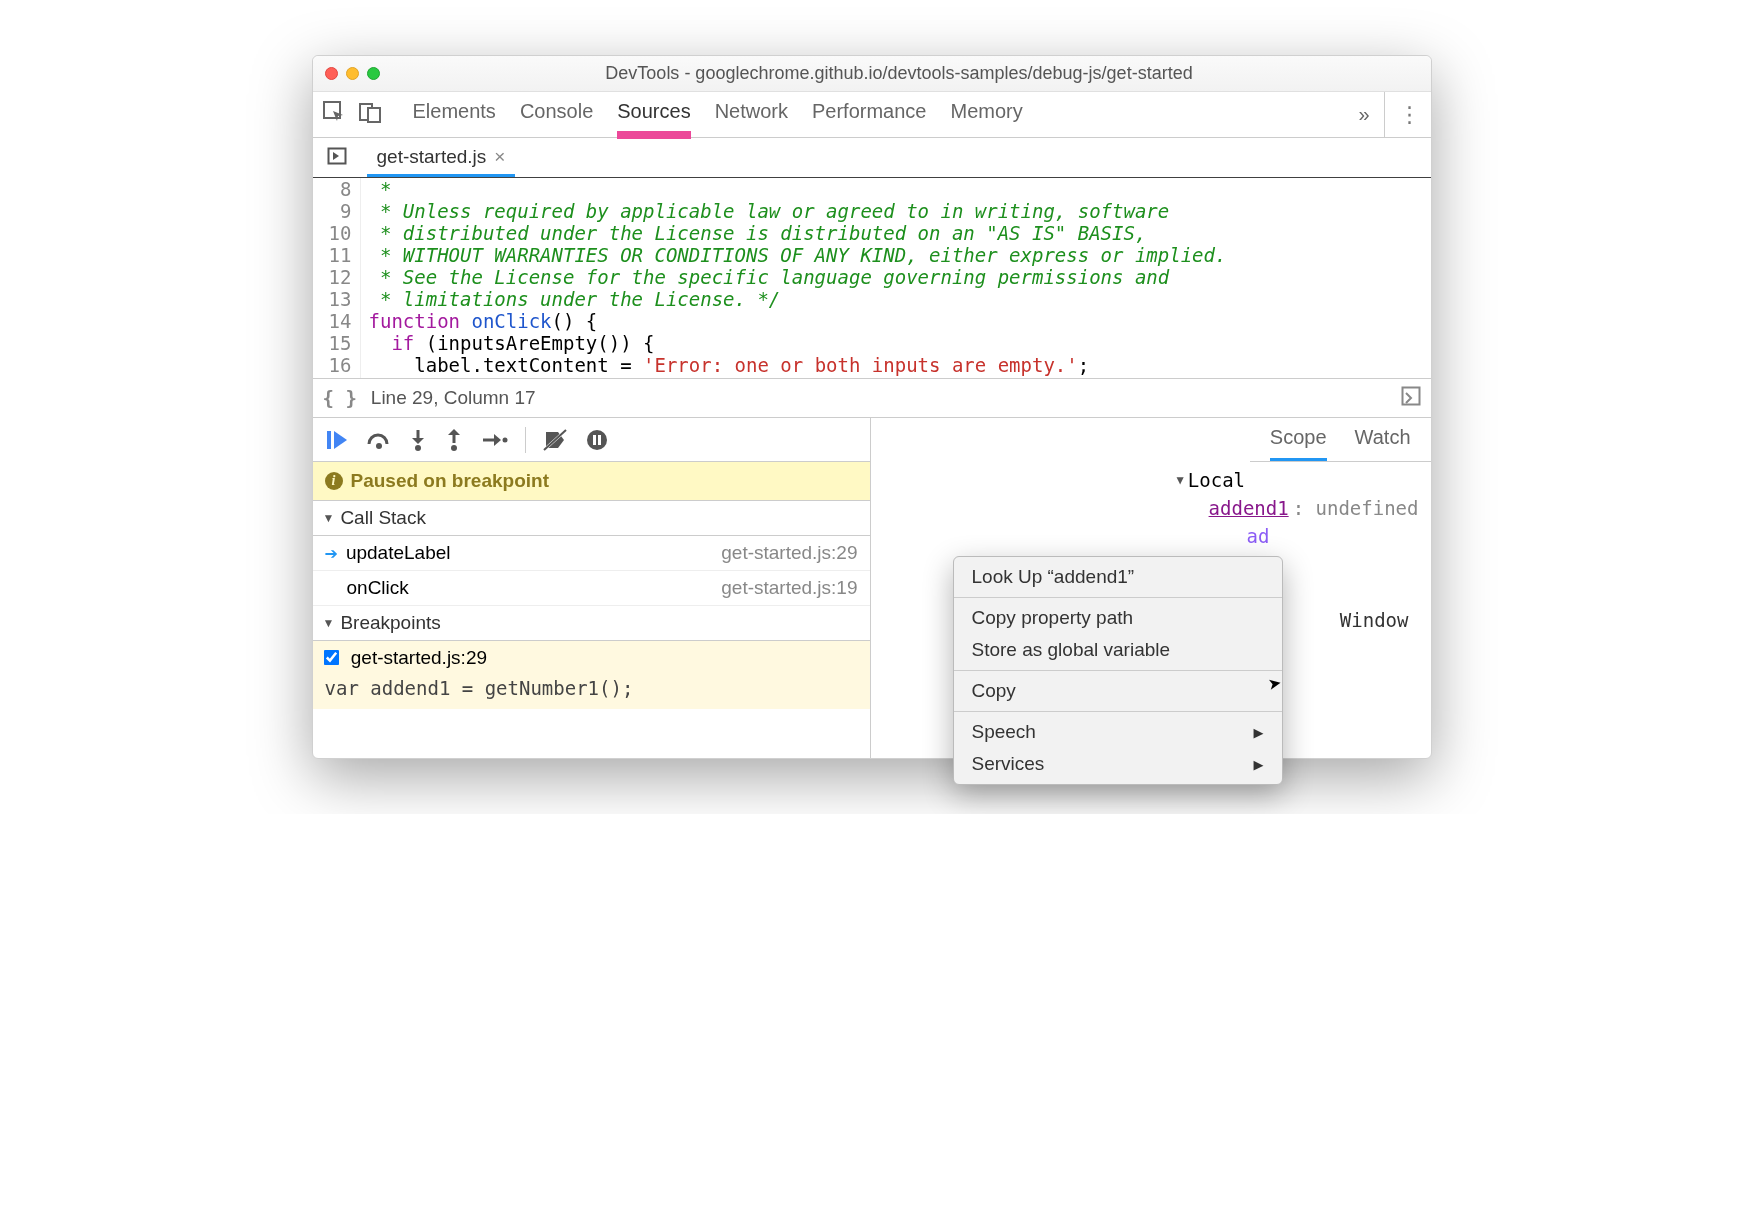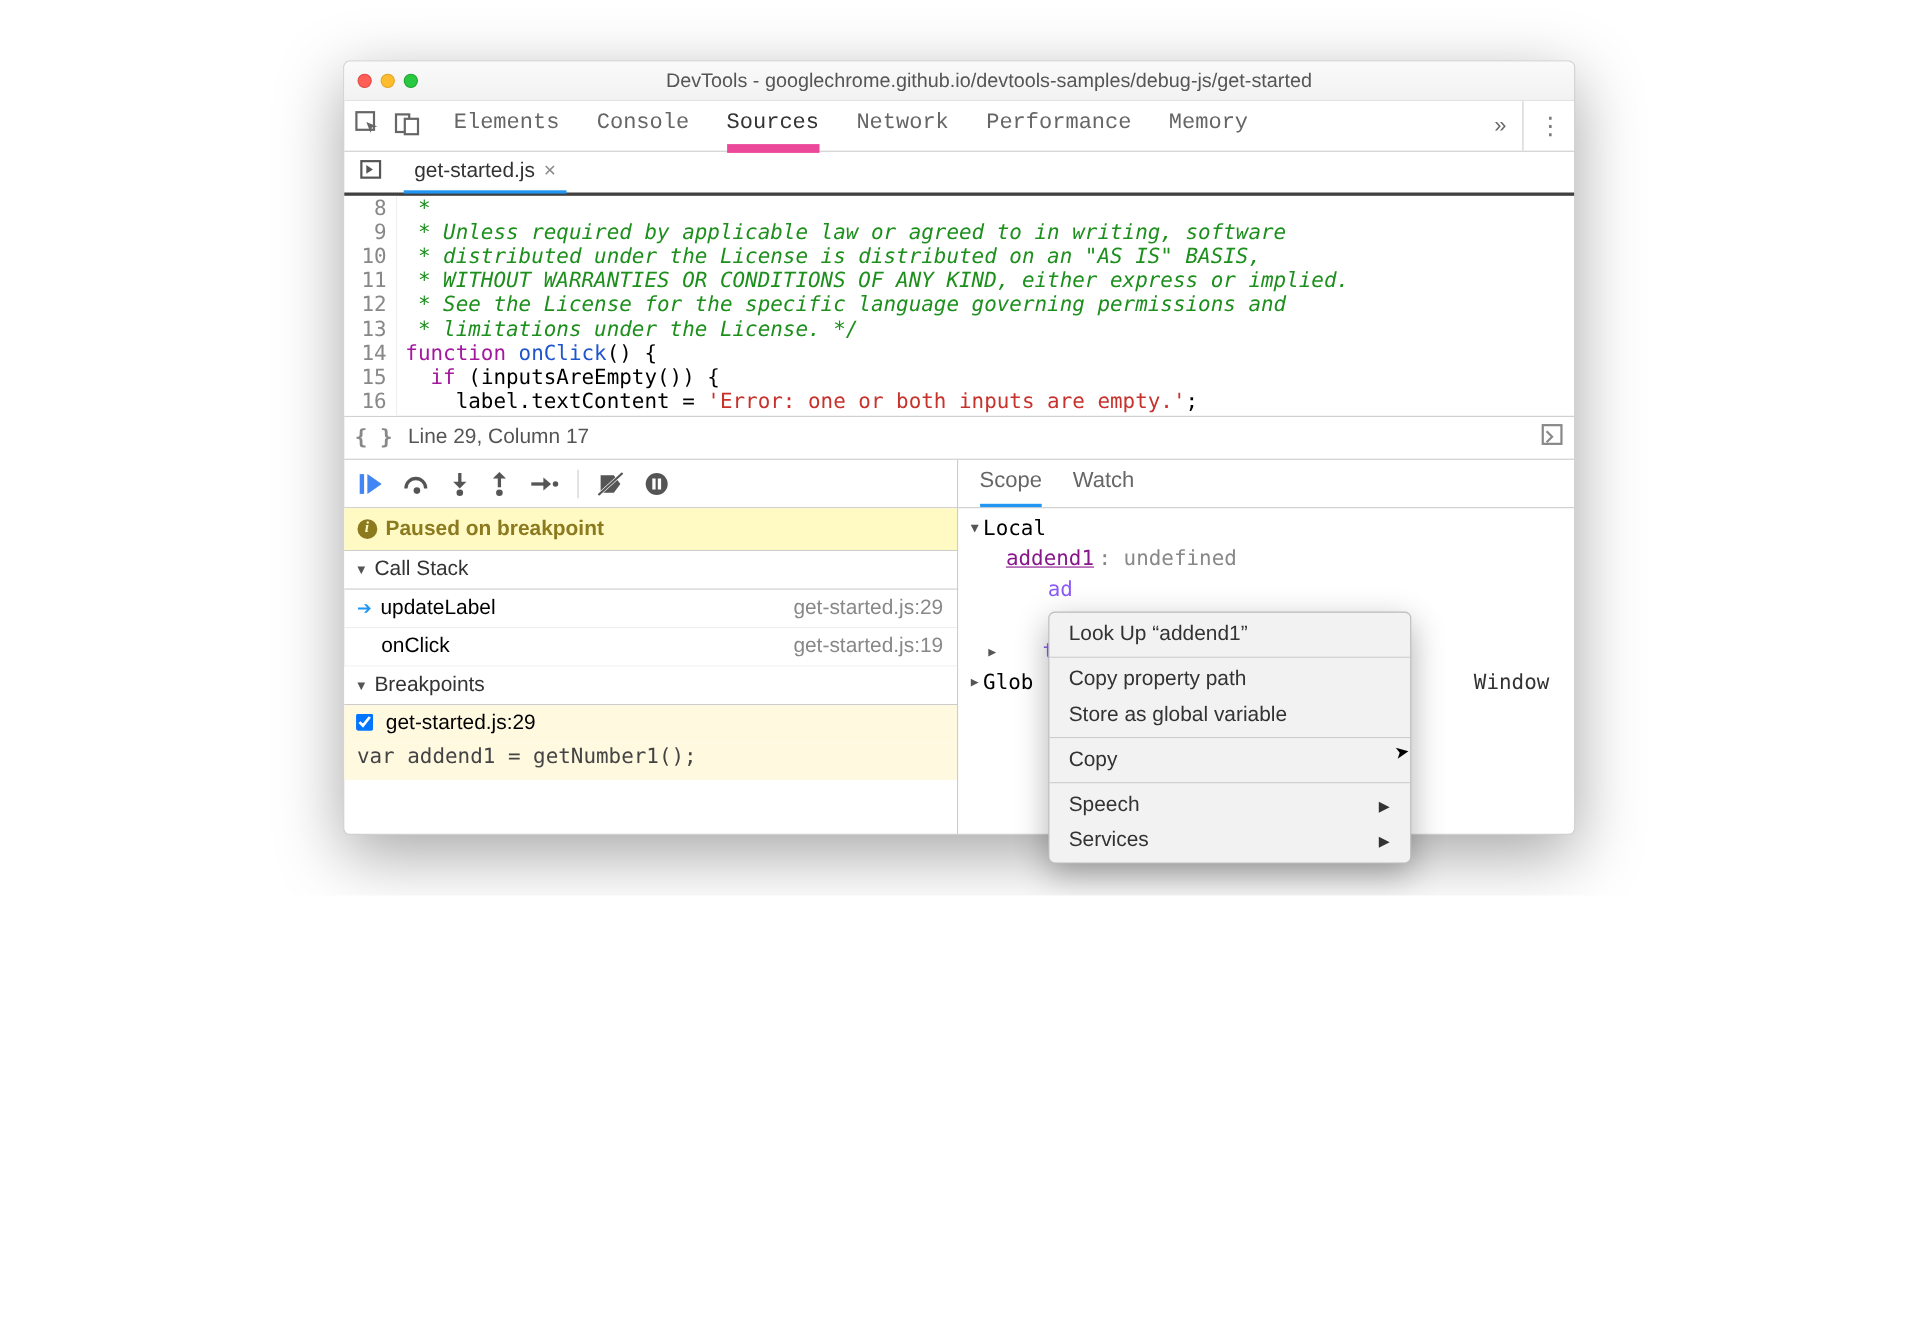--- a/index.html
+++ b/index.html
@@ -38,31 +38,31 @@
 .toolbar {
   height: 46px;
   display: flex;
   align-items: center;
   padding: 0 10px;
   border-bottom: 1px solid #ccc;
   font-size: 20px;
   color: #666;
 }
 .toolbar .tb-icon { margin-right: 14px; }
-.tabs { display: flex; gap: 34px; margin-left: 18px; flex: 1; font-family: Liberation Mono, monospace; }
+.tabs { display: flex; gap: 24px; margin-left: 18px; flex: 1; }
 .tab { padding: 10px 0 8px; cursor: pointer; }
 .tab.active { color: #333; border-bottom: 8px solid #ec4899; }
 .tb-more { margin: 0 14px; color: #666; }
 .tb-right { display: flex; align-items: center; gap: 16px; padding-left: 14px; border-left: 1px solid #ccc; height: 100%; }
 
 .file-tabbar {
   display: flex;
   align-items: center;
   height: 40px;
-  border-bottom: 3px solid #404040;
+  border-bottom: 1px solid #404040;
   padding-left: 6px;
 }
 .file-tabbar .nav-icon { margin: 0 8px; color: #555; }
 .file-tab {
   display: flex; align-items: center; gap: 8px;
   font-size: 19px; color: #333; padding: 8px 10px 6px;
   border-bottom: 3px solid #2196f3;
   margin-left: 12px;
 }
 .file-close { color: #888; cursor: pointer; }
@@ -80,21 +80,21 @@
   display: flex; align-items: center; height: 40px; padding: 0 10px;
   border-top: 1px solid #ccc; border-bottom: 1px solid #ccc;
   font-size: 19px; color: #555; gap: 14px;
 }
 .status-bar .spacer { flex: 1; }
 .status-icon { font-family: Menlo, monospace; font-weight: bold; color: #888; }
 
 .lower { display: flex; height: 340px; }
 .left-col { width: 558px; border-right: 1px solid #ccc; display: flex; flex-direction: column; }
 .left-col > * { flex-shrink: 0; }
-.right-col { flex: 1; display: flex; flex-direction: column; position: relative; }
+.right-col { flex: 1; display: flex; flex-direction: column; position: relative; align-items: flex-end; }
 
 .debug-toolbar {
   height: 44px; display: flex; align-items: center; gap: 18px;
   padding: 0 12px; border-bottom: 1px solid #ccc;
 }
 .dbg-icon svg { display: block; }
 
 .paused-msg {
   background: #fff9c4; color: #8c7a1f; font-size: 19px; font-weight: bold;
   padding: 8px 12px; display: flex; align-items: center; gap: 8px;

